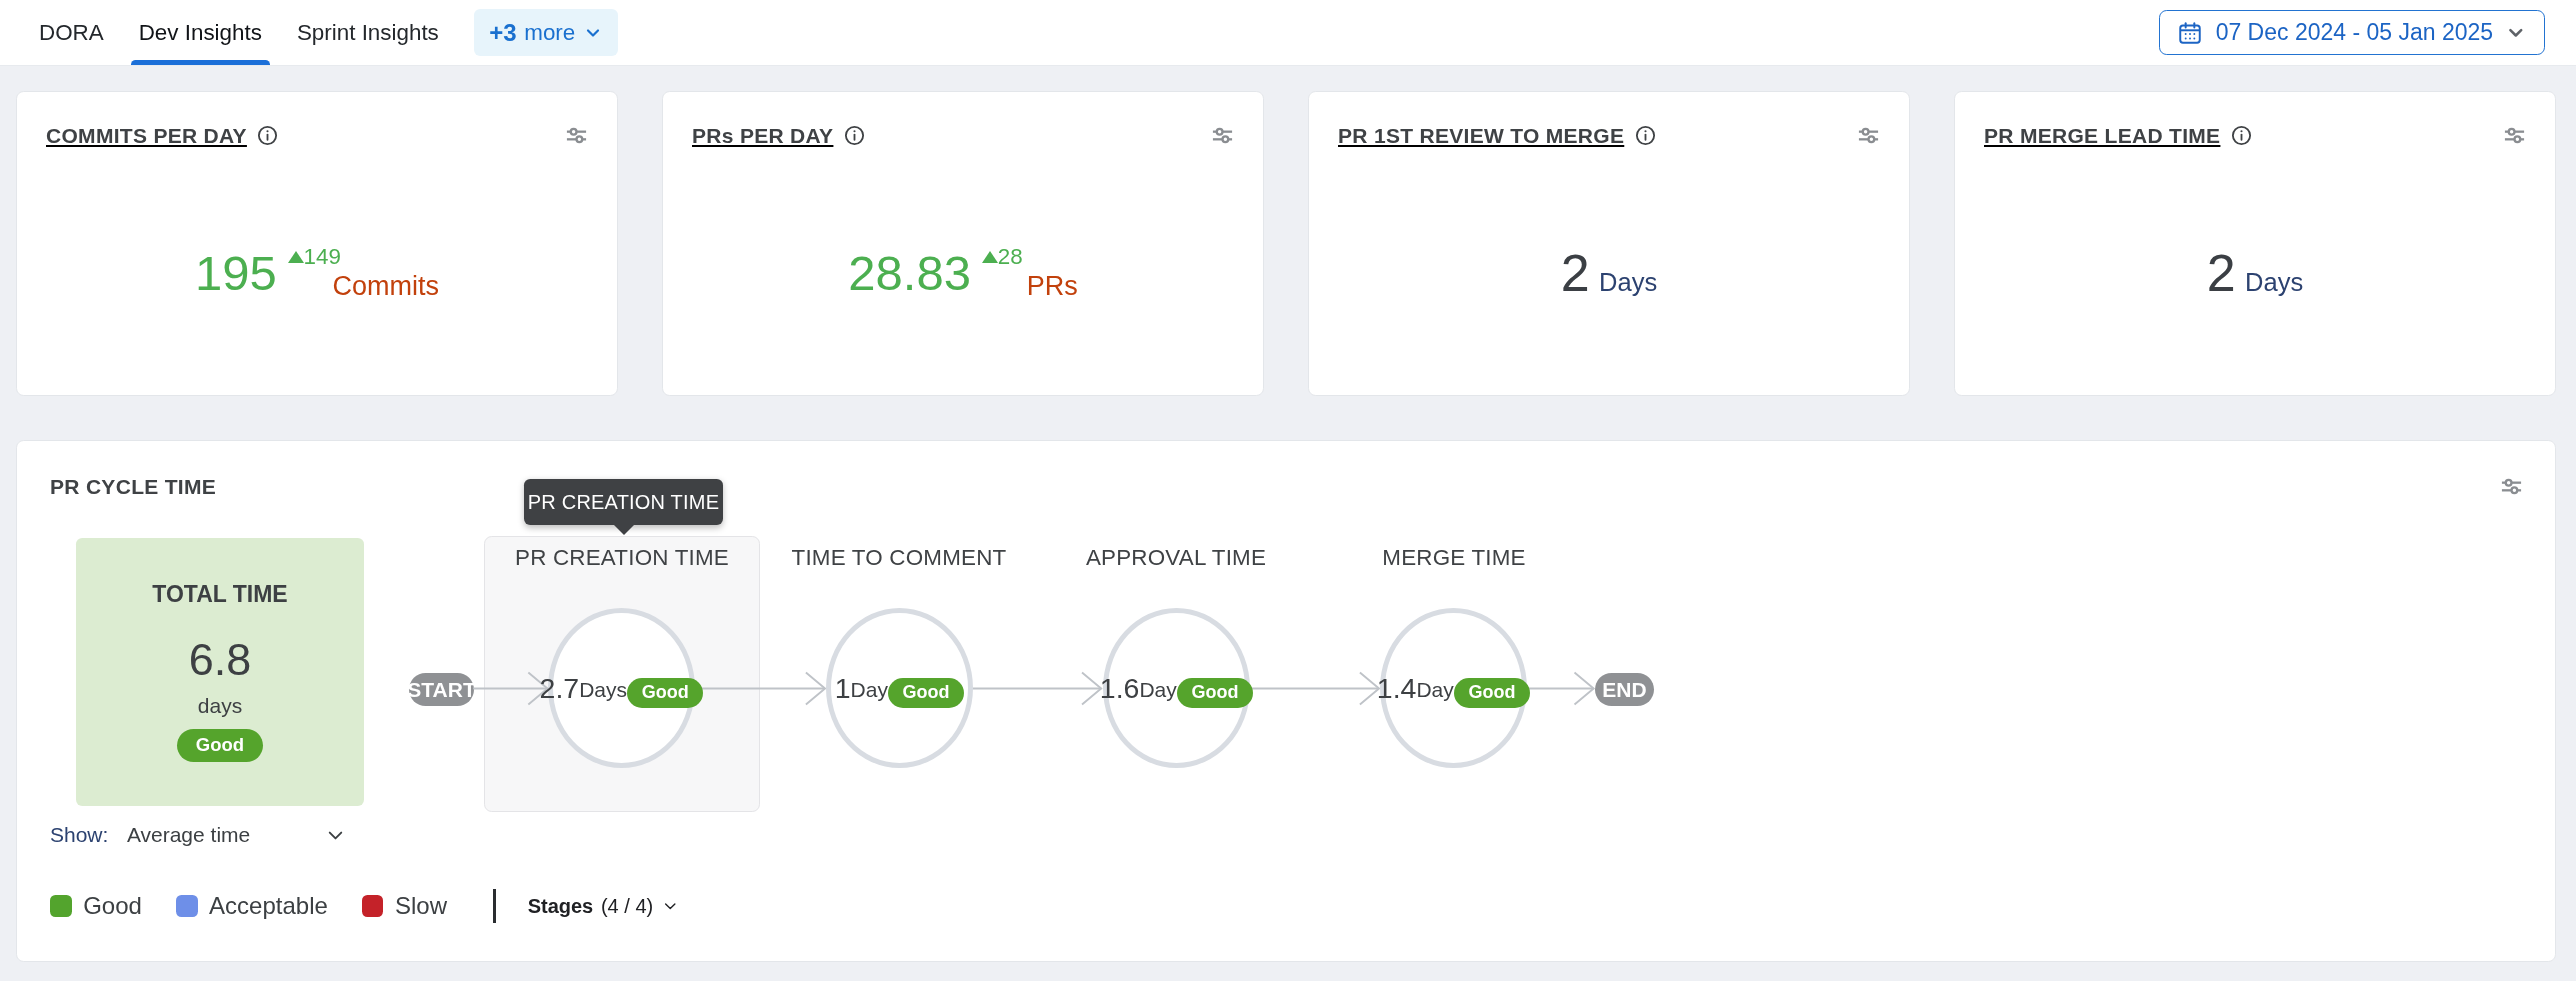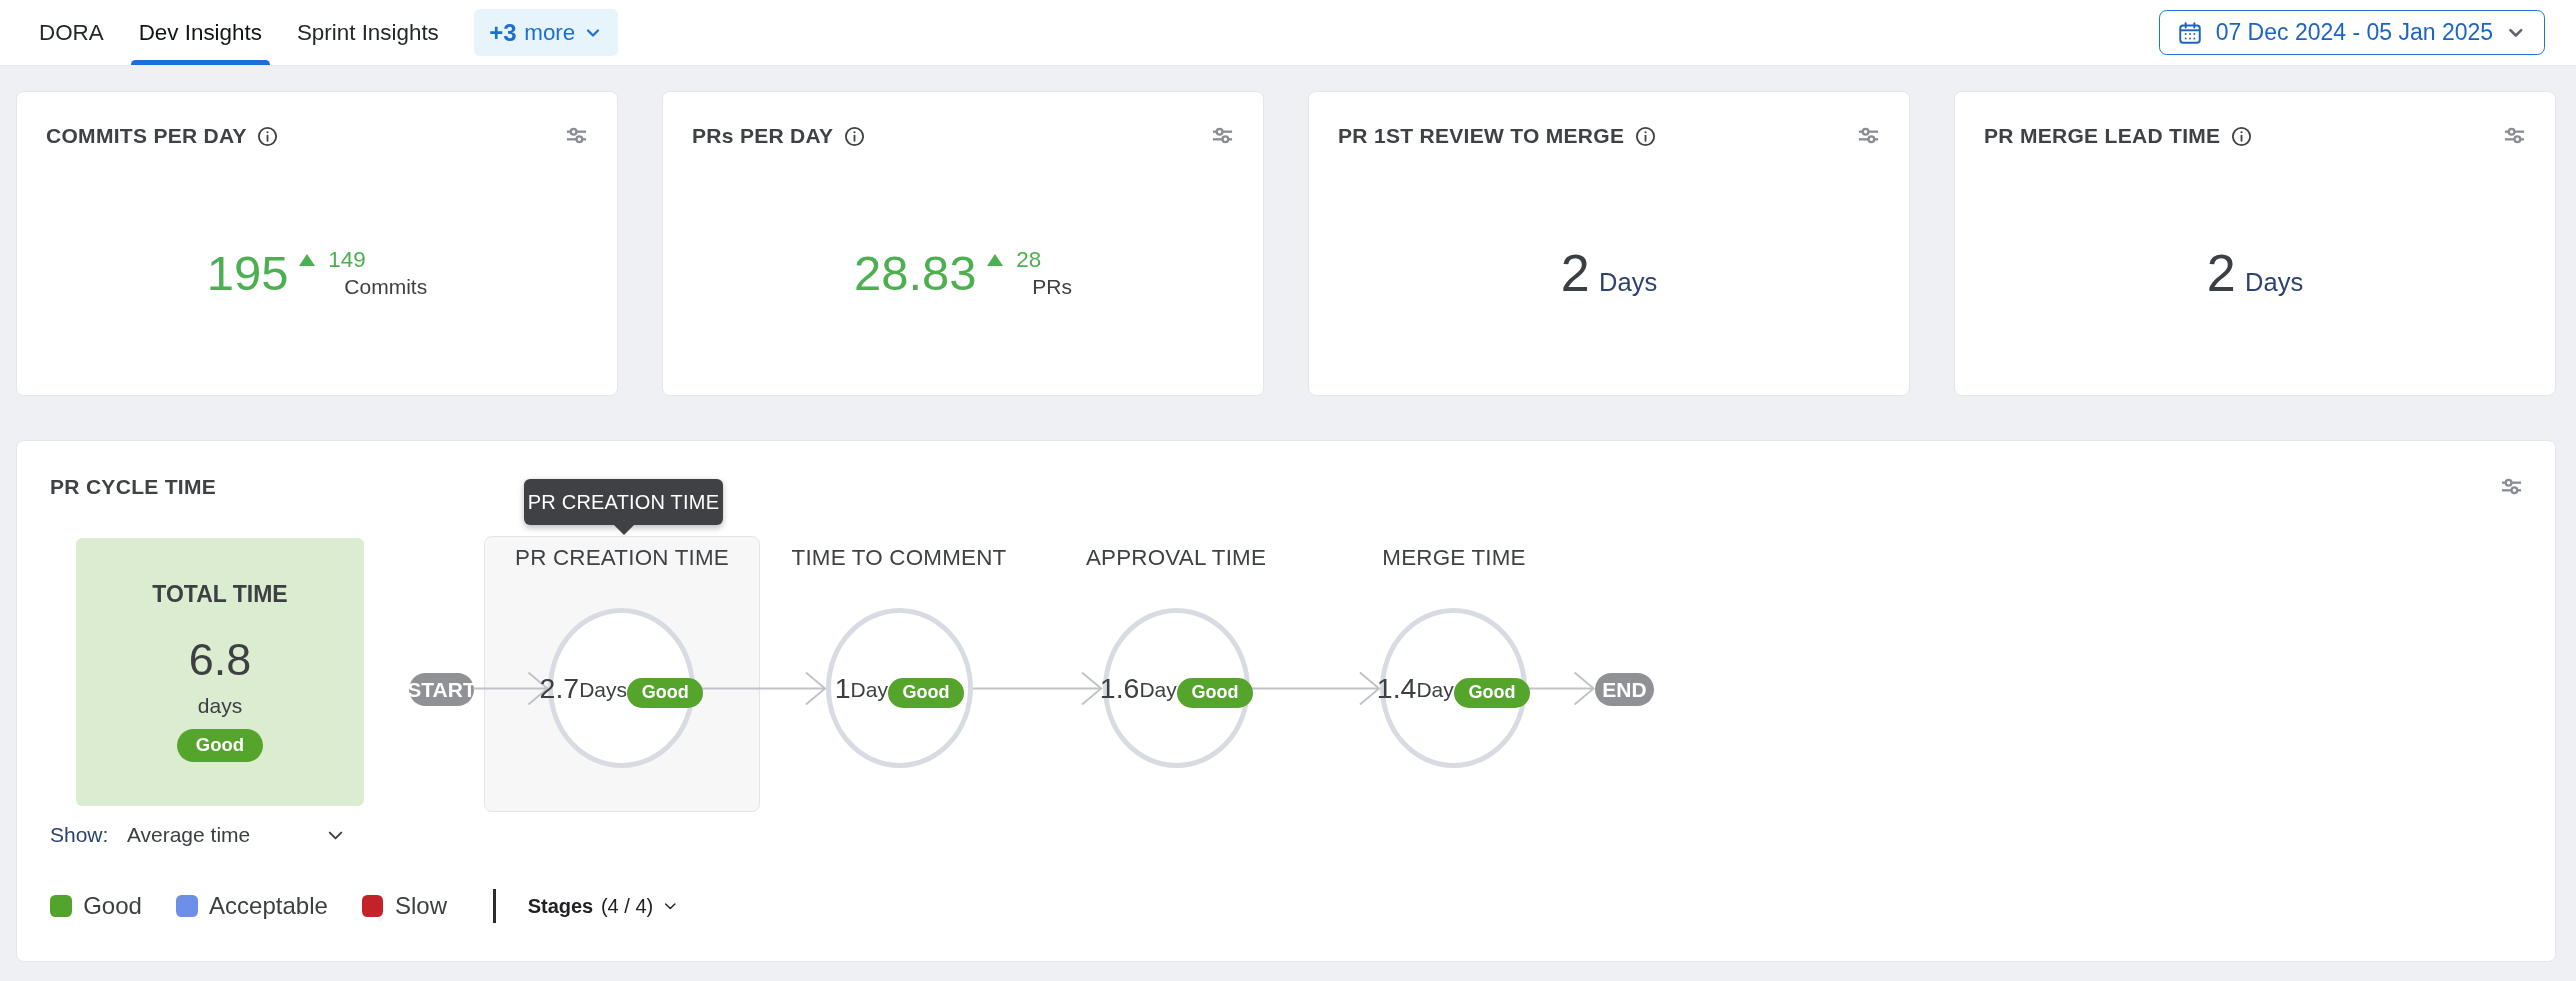--- a/index.html
+++ b/index.html
@@ -23,31 +23,31 @@
                 border:1.5px solid #2273d1; border-radius:7.7px; padding:7.7px 17px;
                 color:#1c64c4; font-family:inherit; font-size:23px; font-weight:500; cursor:pointer; }
   .datepicker svg.cal { flex:none; }
   .chev-dark { stroke:#5f6368; }
 
   
   .cards-row { display:grid; grid-template-columns:repeat(4,1fr); gap:44px; padding:25px 20px 0 16px; }
   .card { background:#ffffff; border:1.5px solid #e3e6ea; border-radius:7.7px; }
   .metric-card { height:305px; display:flex; flex-direction:column; }
   .card-head { display:flex; align-items:flex-start; justify-content:space-between; padding:32px 29px 0 29px; }
-  .title-wrap { display:flex; align-items:center; gap:9.3px; }
+  .title-wrap { display:flex; gap:9.3px;text-decoration:underline; }
   .card-title { font-size:21px; font-weight:600; letter-spacing:0.3px; color:#3f4245; }
   .icon-btn { background:none; border:none; cursor:pointer; padding:0; line-height:0; }
   .card-body { flex:1; display:flex; align-items:center; justify-content:center; padding-bottom:25px; }
   .metric { display:flex; align-items:center; gap:10.8px; transform:translateY(14px); }
   .metric-value { font-size:49px; color:#4caf50; }
   .metric-side { display:flex; flex-direction:column; align-items:flex-start; gap:1.5px; }
-  .metric-delta { display:flex; align-items:center; gap:13px; font-size:22.4px; color:#4caf50; }
+  .metric-delta { display:flex; align-items:center; gap:0; font-size:22.4px; color:#4caf50; }
   .tri-up { width:0; height:0; border-left:8.5px solid transparent; border-right:8.5px solid transparent;
             border-bottom:12.3px solid #4caf50; display:inline-block; }
-  .metric-unit { font-size:21px; color:#404040;margin-left:45px; }
+  .metric-unit { font-size:27px; color:#c2410c;margin-left:45px; }
   .metric.plain { align-items:baseline; gap:9.3px; }
   .metric-value-dark { font-size:52px; font-weight:500; color:#3b3f44; }
   .metric-unit-navy { font-size:25.5px; color:#2c4270; }
 
   
   .cycle-card { margin:44px 20px 0 16px; height:522px; padding:34px 32px 0 33px; position:relative; }
   .cycle-head { display:flex; align-items:flex-start; justify-content:space-between; }
   .cycle-title { font-size:21px; font-weight:600; letter-spacing:0.3px; color:#3f4245; }
 
   .flow { position:relative; height:276px; margin-top:37px; }

